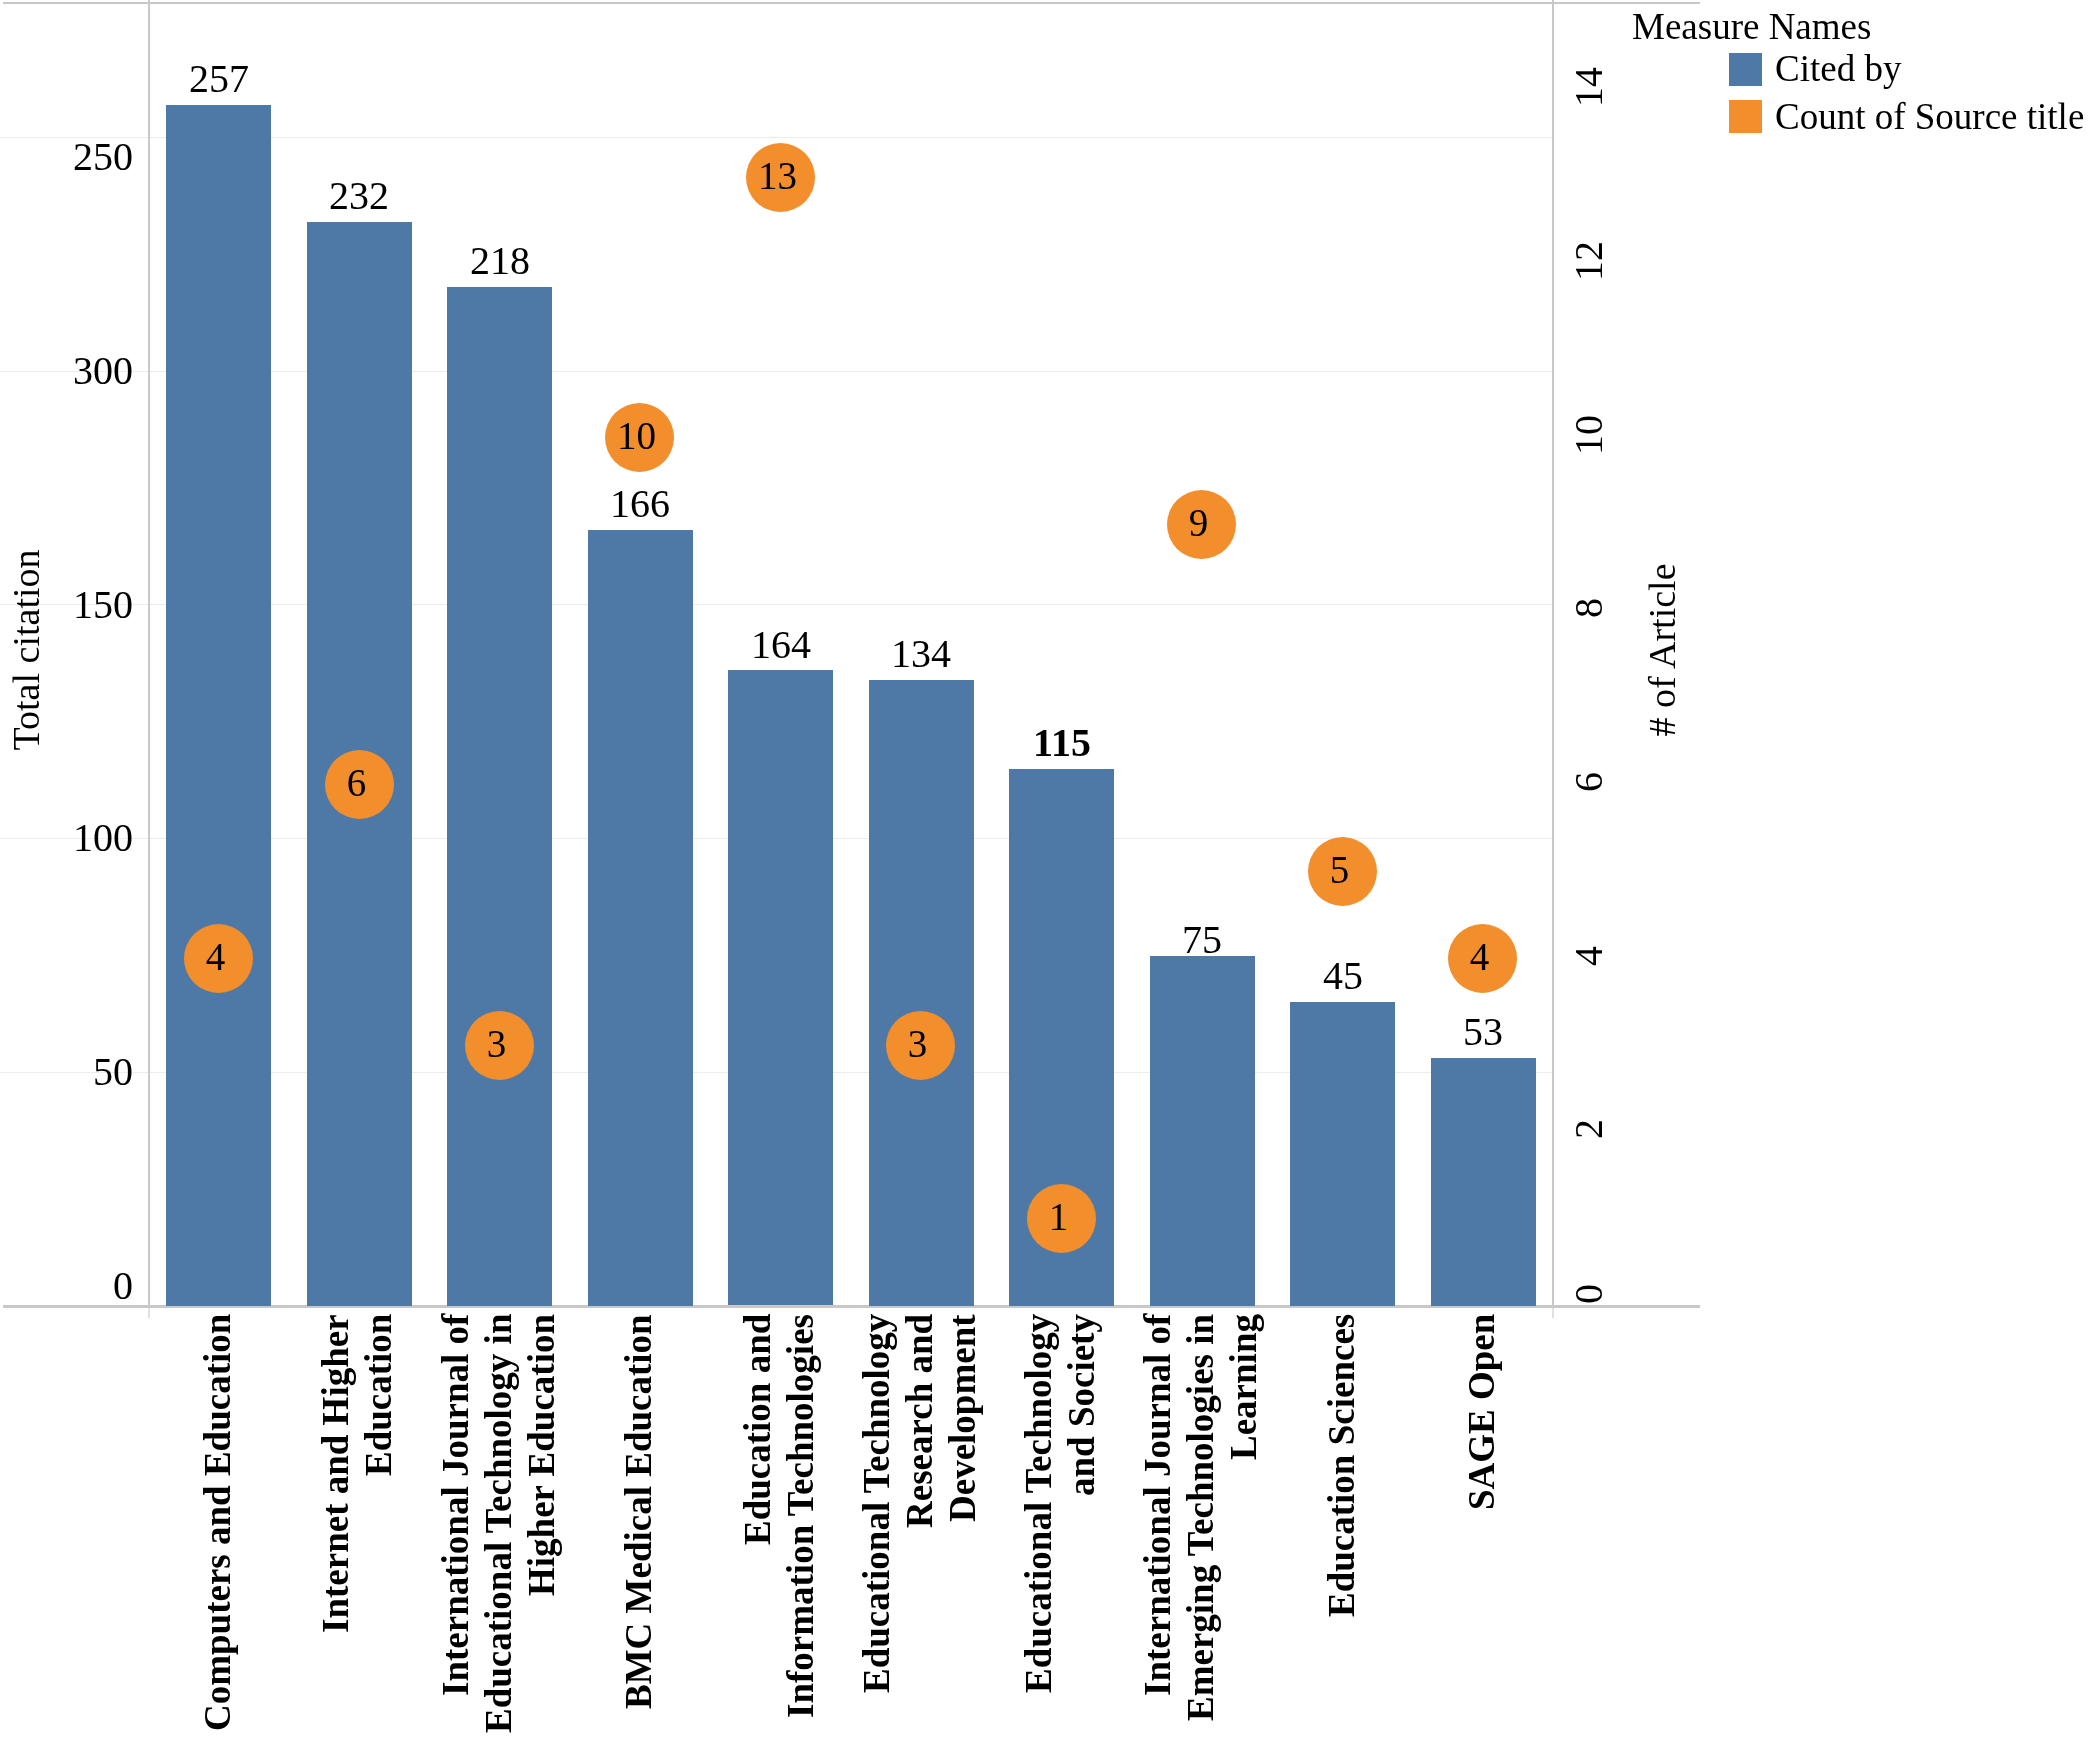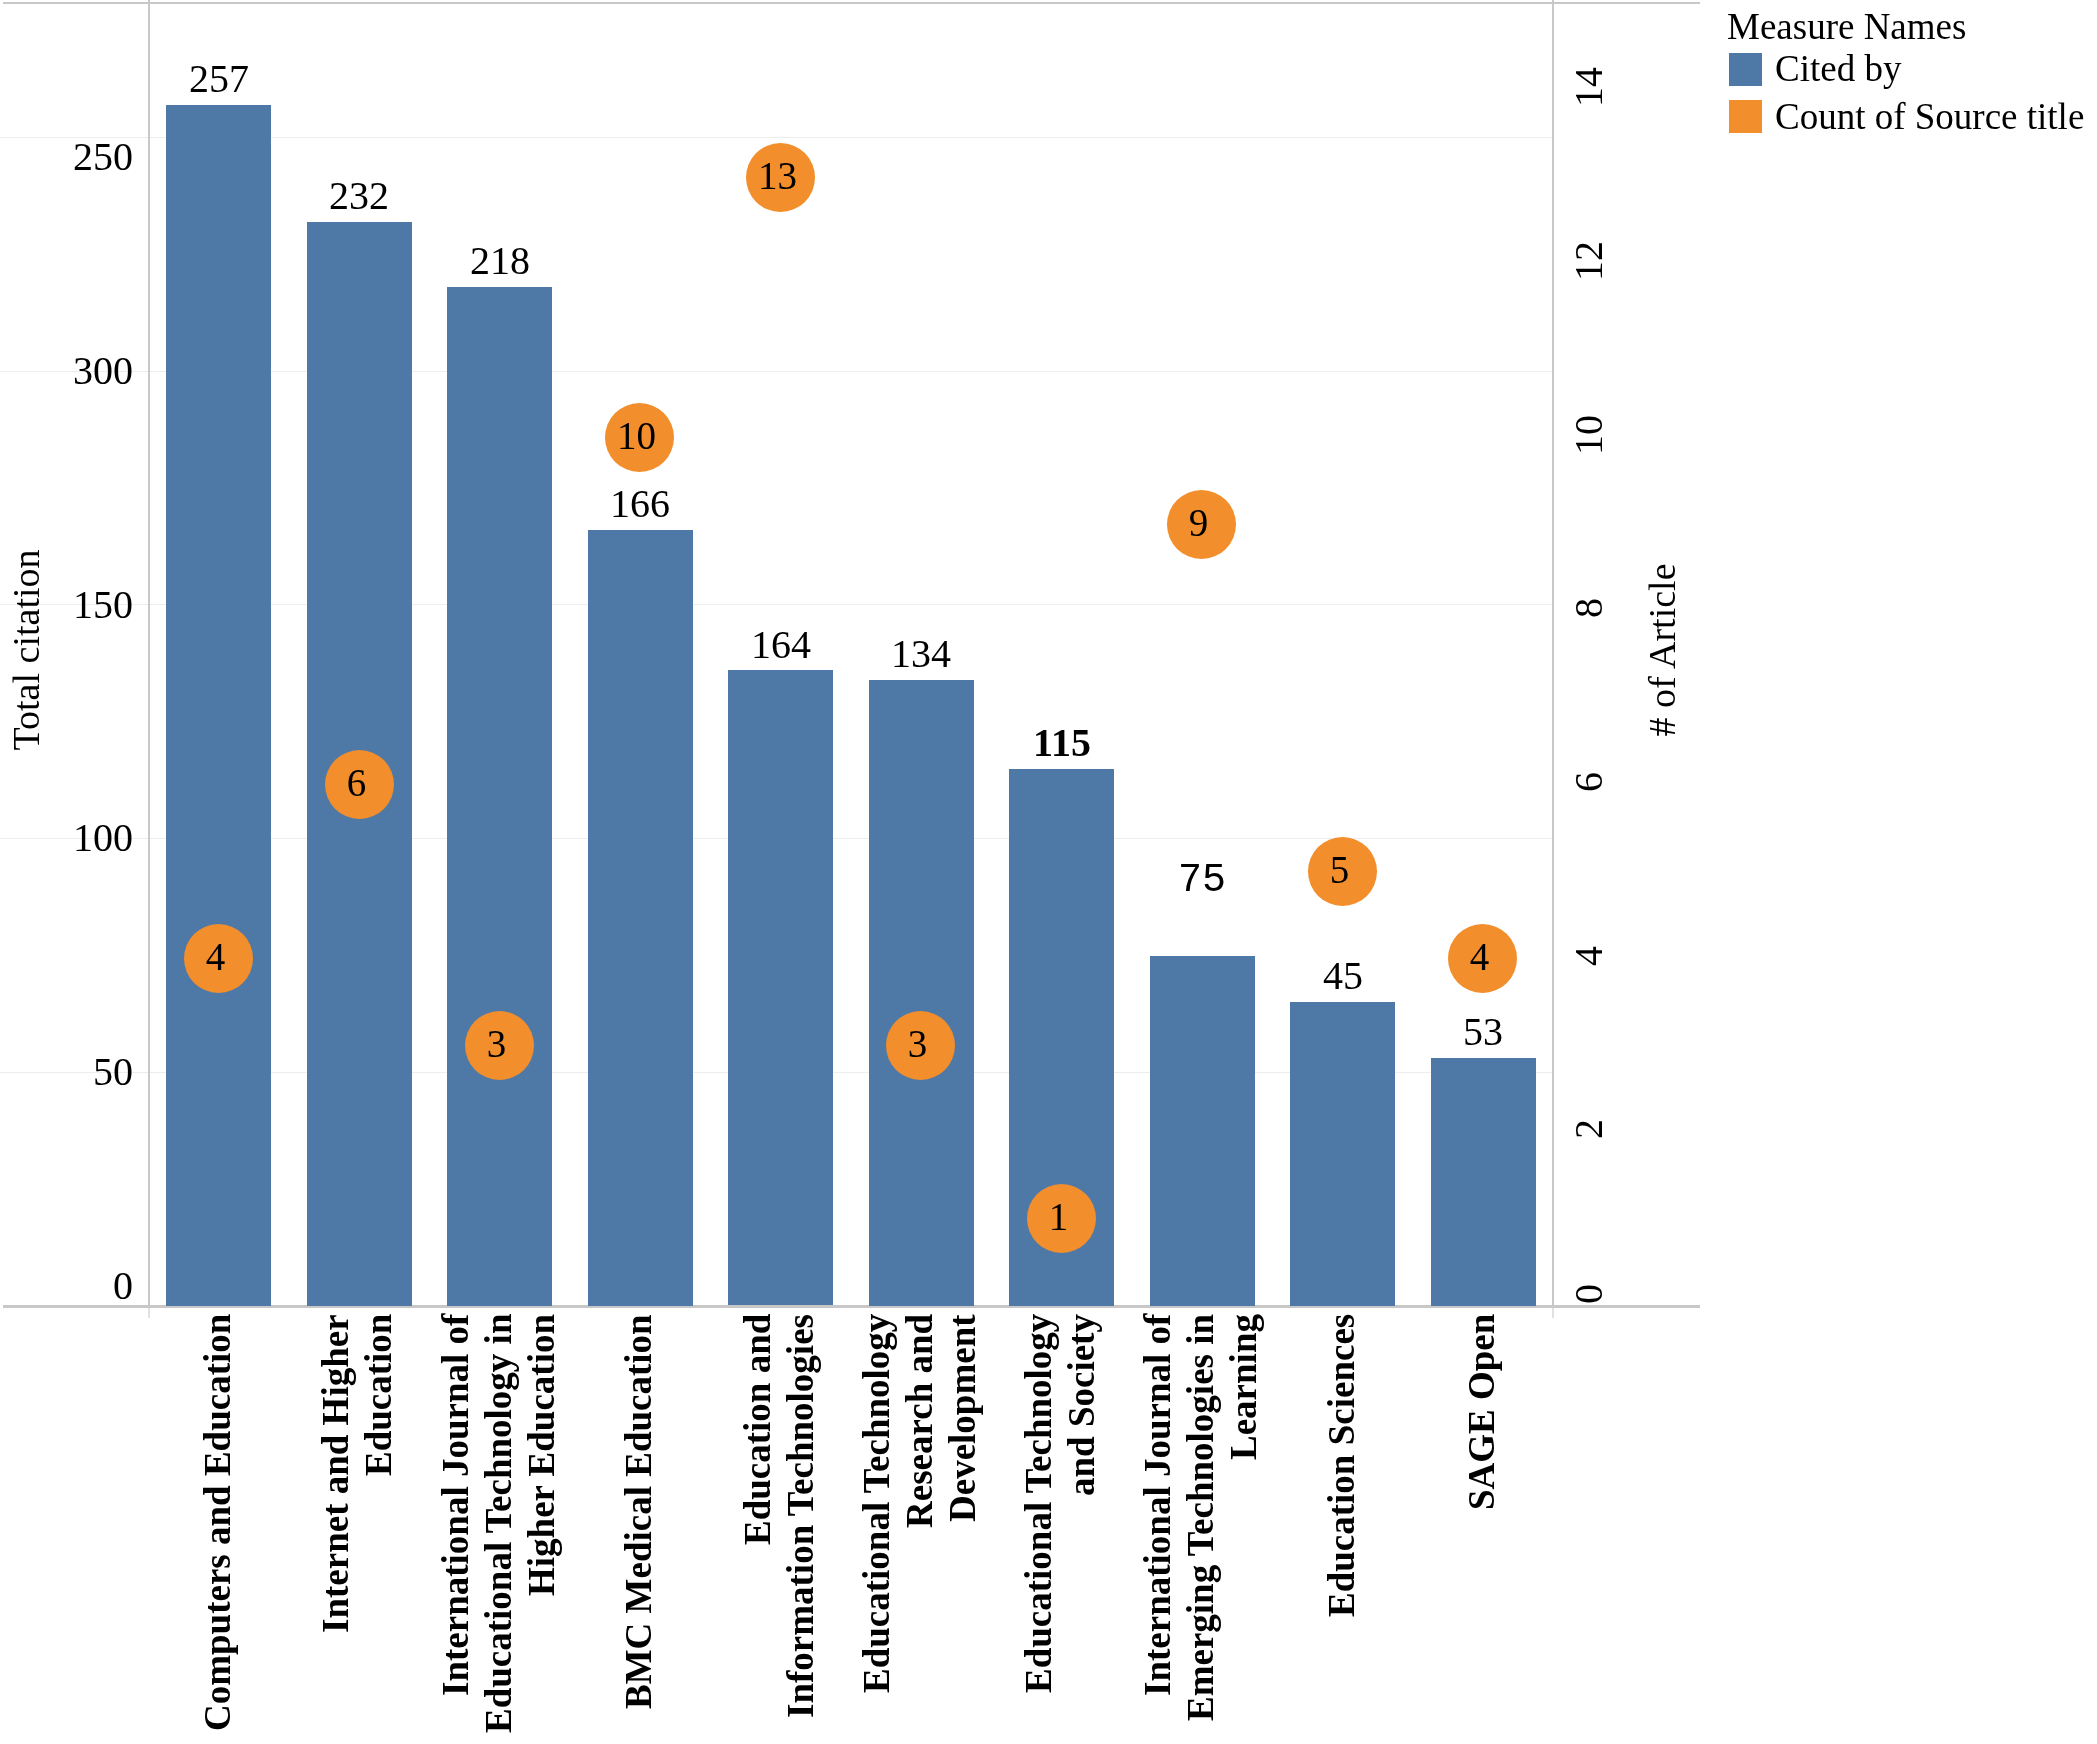--- a/index.html
+++ b/index.html
@@ -26,21 +26,21 @@
          transform-origin:0 0;transform:rotate(-90deg) translate(-50%,-50%);}
 
   .axistitle{position:absolute;font-size:38px;line-height:38px;white-space:nowrap;
              transform-origin:0 0;transform:rotate(-90deg) translate(-50%,-50%);}
 
   .xlabel{position:absolute;font-size:37px;line-height:43px;font-weight:bold;
           writing-mode:vertical-rl;text-align:right;
           transform:translateX(calc(-50% - 1.9px)) rotate(180deg);}
 
   .legend{position:absolute;left:0;top:0;}
-  .legend-title{position:absolute;left:1727px;top:8px;font-size:37px;line-height:1;white-space:nowrap;}
+  .legend-title{position:absolute;left:1632px;top:8px;font-size:37px;line-height:1;white-space:nowrap;}
   .legend-swatch{position:absolute;left:1729px;width:33px;height:33px;}
   .legend-label{position:absolute;left:1775px;font-size:37px;line-height:1;white-space:nowrap;}
   #legend-swatch-0{top:53px;background:#4e79a7;}
   #legend-swatch-1{top:100px;background:#f28e2b;}
   #legend-label-0{top:50px;}
   #legend-label-1{top:98px;}
 </style>
 </head>
 <body>
 
@@ -80,21 +80,21 @@
       <div class="barlabel" style="left: 407px; top: 241px; width: 186px;">218</div>
       <div class="bar" style="left: 588px; top: 530px; width: 105px; height: 776px; background: rgb(78, 121, 167);"></div>
       <div class="barlabel" style="left: 547px; top: 484px; width: 186px;">166</div>
       <div class="bar" style="left: 728px; top: 670px; width: 105px; height: 635px; background: rgb(78, 121, 167);"></div>
       <div class="barlabel" style="left: 688px; top: 625px; width: 186px;">164</div>
       <div class="bar" style="left: 869px; top: 680px; width: 105px; height: 626px; background: rgb(78, 121, 167);"></div>
       <div class="barlabel" style="left: 828px; top: 634px; width: 186px;">134</div>
       <div class="bar" style="left: 1009px; top: 769px; width: 105px; height: 537px; background: rgb(78, 121, 167);"></div>
       <div class="barlabel" style="left: 969px; top: 723px; width: 186px; font-weight: bold;">115</div>
       <div class="bar" style="left: 1150px; top: 956px; width: 105px; height: 350px; background: rgb(78, 121, 167);"></div>
-      <div class="barlabel" style="left: 1109px; top: 861px; width: 186px; font-family: Liberation Mono, monospace;">75</div>
+      <div class="barlabel" style="left: 1109px; top: 920px; width: 186px;">75</div>
       <div class="bar" style="left: 1290px; top: 1002px; width: 105px; height: 304px; background: rgb(78, 121, 167);"></div>
       <div class="barlabel" style="left: 1250px; top: 956px; width: 186px;">45</div>
       <div class="bar" style="left: 1431px; top: 1058px; width: 105px; height: 248px; background: rgb(78, 121, 167);"></div>
       <div class="barlabel" style="left: 1390px; top: 1012px; width: 186px;">53</div>
       <div class="bubble" style="left: 184px; top: 924px; width: 69px; height: 69px; background: rgb(242, 142, 43);">
         <span>4</span>
       </div>
       <div class="bubble" style="left: 325px; top: 750px; width: 69px; height: 69px; background: rgb(242, 142, 43);">
         <span>6</span>
       </div>

